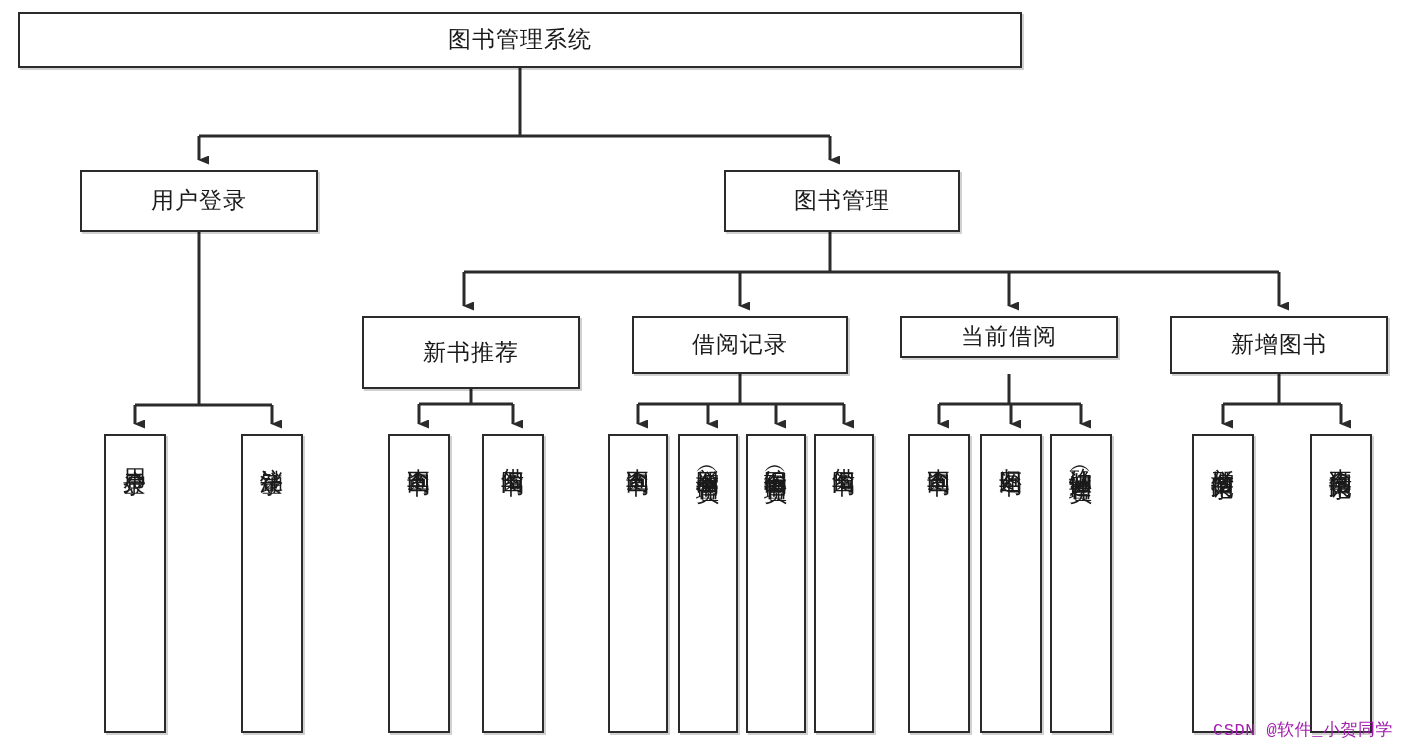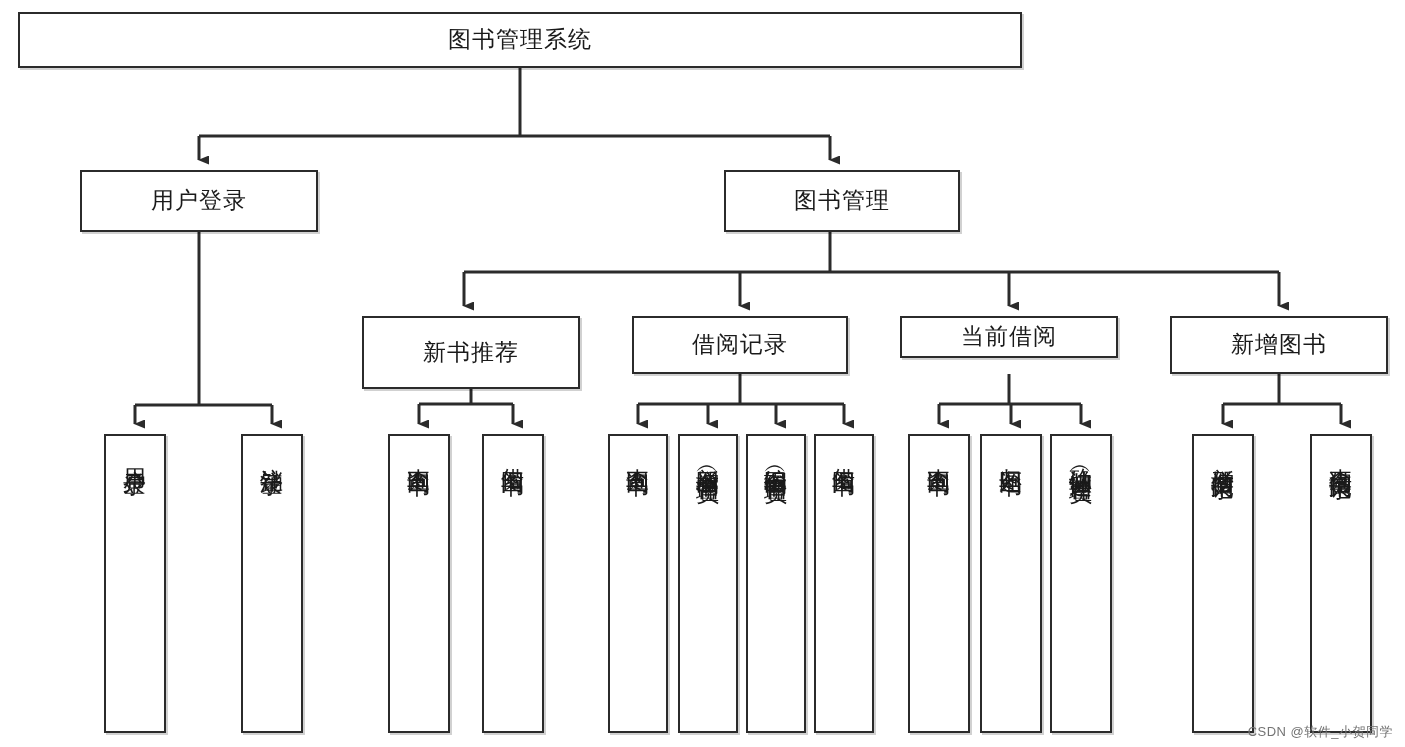--- a/index.html
+++ b/index.html
@@ -54,25 +54,26 @@
     font-size: 23px;
     line-height: 1.22;
     letter-spacing: 2px;
     white-space: nowrap;
     text-align: left;
   }
   .watermark {
     position: absolute;
     right: 12px;
     bottom: 6px;
-    font-size: 13px;
-    color: #737373;
+    font-size: 17px;
+    color: #a21caf;
     letter-spacing: 0.5px;
     white-space: nowrap;
     pointer-events: none;
+    font-family: Liberation Mono, monospace;
   }
 </style>
 </head>
 <body>
 
 <div id="canvas">
 
   <svg id="edges" viewBox="0 0 1405 747" xmlns="http://www.w3.org/2000/svg">
     <defs>
       <marker id="arrow" markerWidth="9" markerHeight="11" refX="4.5" refY="10" orient="auto" markerUnits="userSpaceOnUse">

